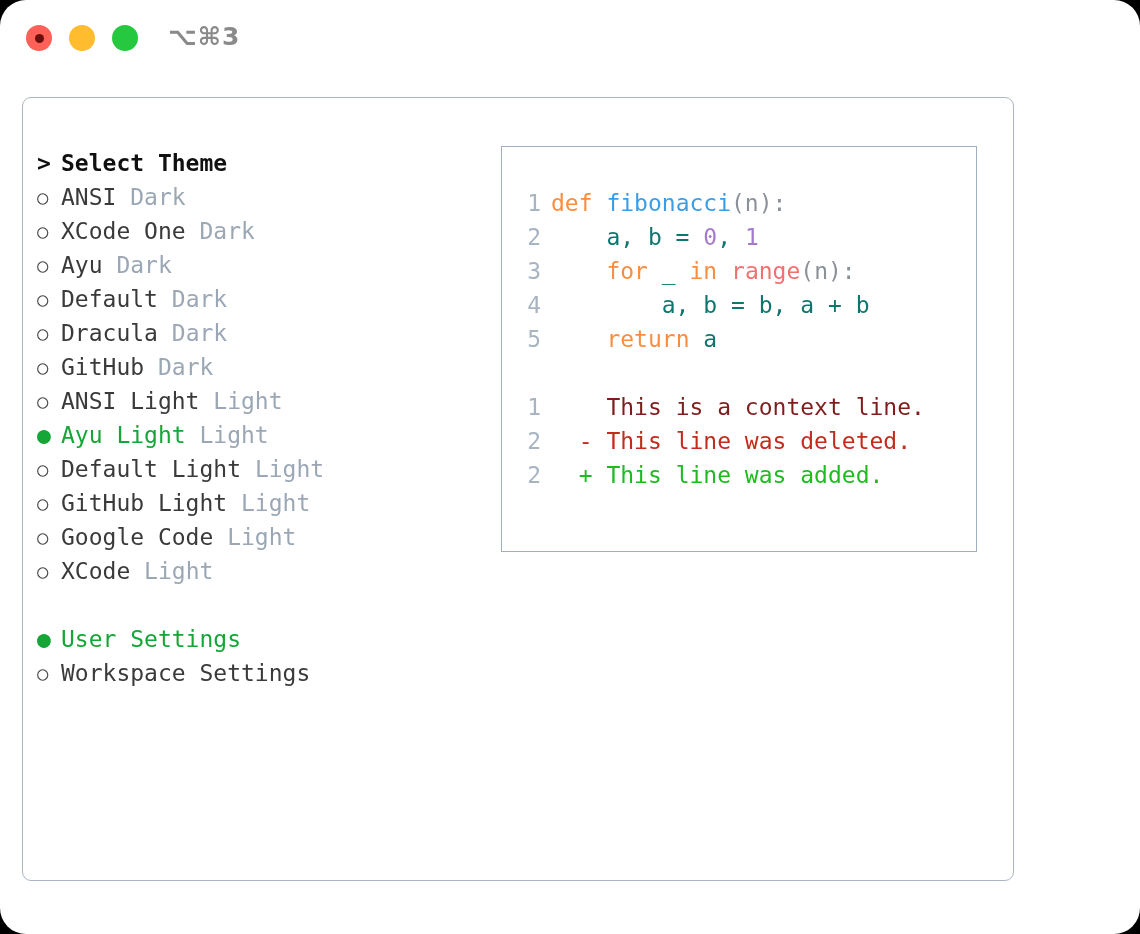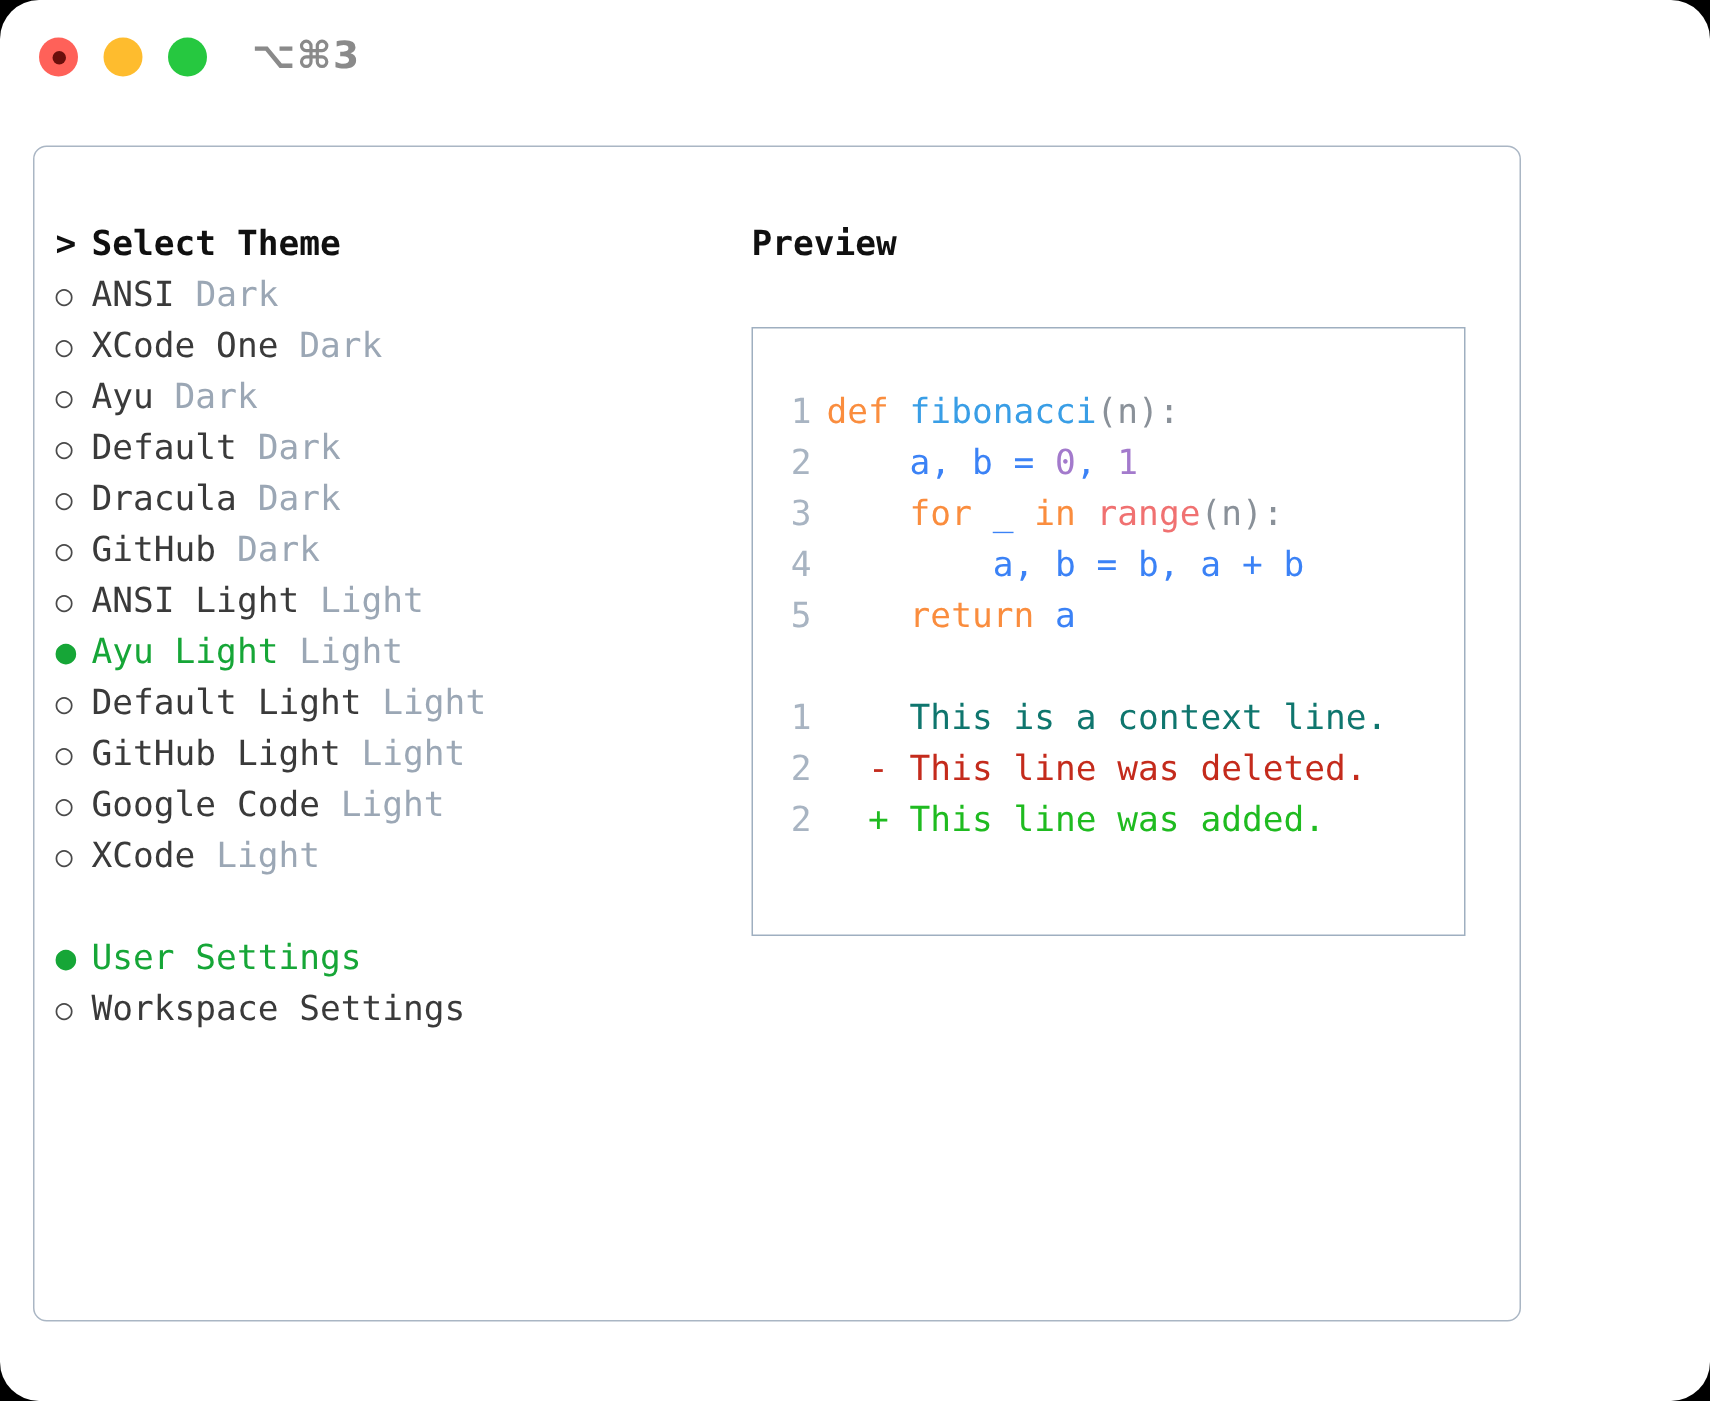--- a/index.html
+++ b/index.html
@@ -137,23 +137,23 @@
     display: inline-block;
     width: 26px;
     text-align: right;
     color: #a8b4c2;
     margin-right: 10px;
   }
   .tok-kw    { color: #fa8d3e; }
   .tok-fn    { color: #399ee6; text-align: center; }
   .tok-fn2   { color: #f07171; margin-top: 34px; }
   .tok-num   { color: #a37acc; }
-  .tok-plain { color: #3b82f6; }
+  .tok-plain { color: #0f766e; }
   .tok-punc  { color: #8a9199; }
-  .diff-ctx  { color: #0f766e; }
+  .diff-ctx  { color: #7f1d1d; }
   .diff-del  { color: #c42b1c; }
   .diff-add  { color: #1fbb20; }
 </style>
 </head>
 <body>
 
 <div class="window">
 
   <div class="titlebar">
     <div class="dots">
@@ -193,21 +193,20 @@
 
 
         <div id="apply-items">
             <div class="row item-sel"><span class="bullet">●</span><span class="item-label">User Settings</span></div>
             <div class="row item-unsel"><span class="bullet">○</span><span class="item-label">Workspace Settings</span></div>
           </div>
 
       </div>
 
       <div class="right-col">
-        <div class="preview-title">Preview</div>
 
         <div class="preview-box">
           <div class="code" id="code-area"><div class="code-line"><span class="ln">1</span><span class="tok-kw">def </span><span class="tok-fn">fibonacci</span><span class="tok-punc">(n):</span></div><div class="code-line"><span class="ln">2</span><span class="tok-plain">    a, b = </span><span class="tok-num">0</span><span class="tok-plain">, </span><span class="tok-num">1</span></div><div class="code-line"><span class="ln">3</span><span class="tok-plain">    </span><span class="tok-kw">for</span><span class="tok-plain"> _ </span><span class="tok-kw">in</span><span class="tok-plain"> </span><span class="tok-fn2">range</span><span class="tok-punc">(n):</span></div><div class="code-line"><span class="ln">4</span><span class="tok-plain">        a, b = b, a + b</span></div><div class="code-line"><span class="ln">5</span><span class="tok-plain">    </span><span class="tok-kw">return</span><span class="tok-plain"> a</span></div><div class="code-line">&nbsp;</div><div class="code-line"><span class="ln">1</span><span class="diff-ctx">   </span><span class="diff-ctx"> This is a context line.</span></div><div class="code-line"><span class="ln">2</span><span class="diff-del">  -</span><span class="diff-del"> This line was deleted.</span></div><div class="code-line"><span class="ln">2</span><span class="diff-add">  +</span><span class="diff-add"> This line was added.</span></div></div>
         </div>
       </div>
 
     </div>
   </div>
 </div>
 

